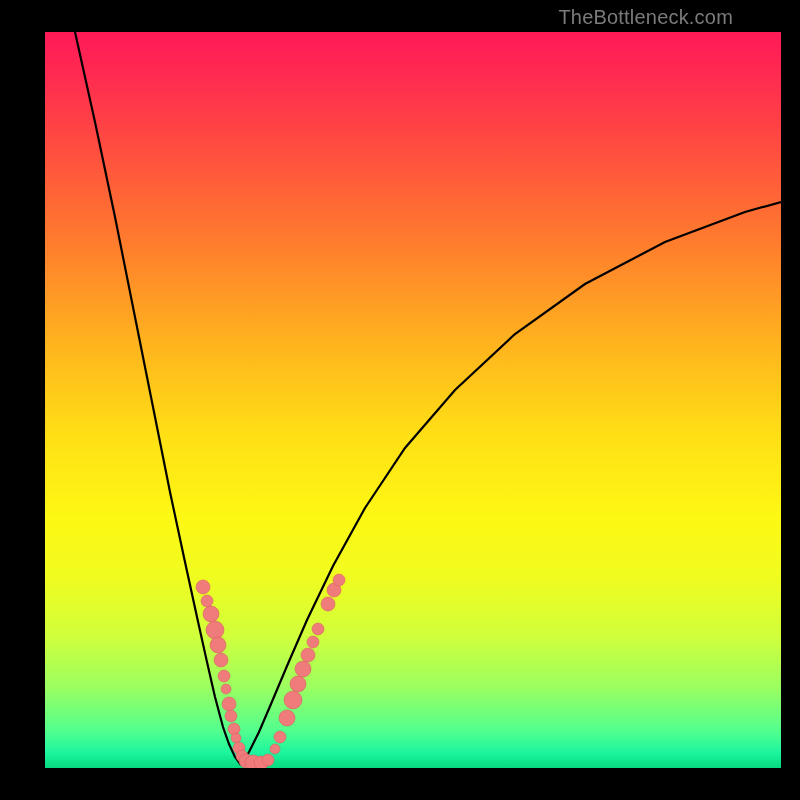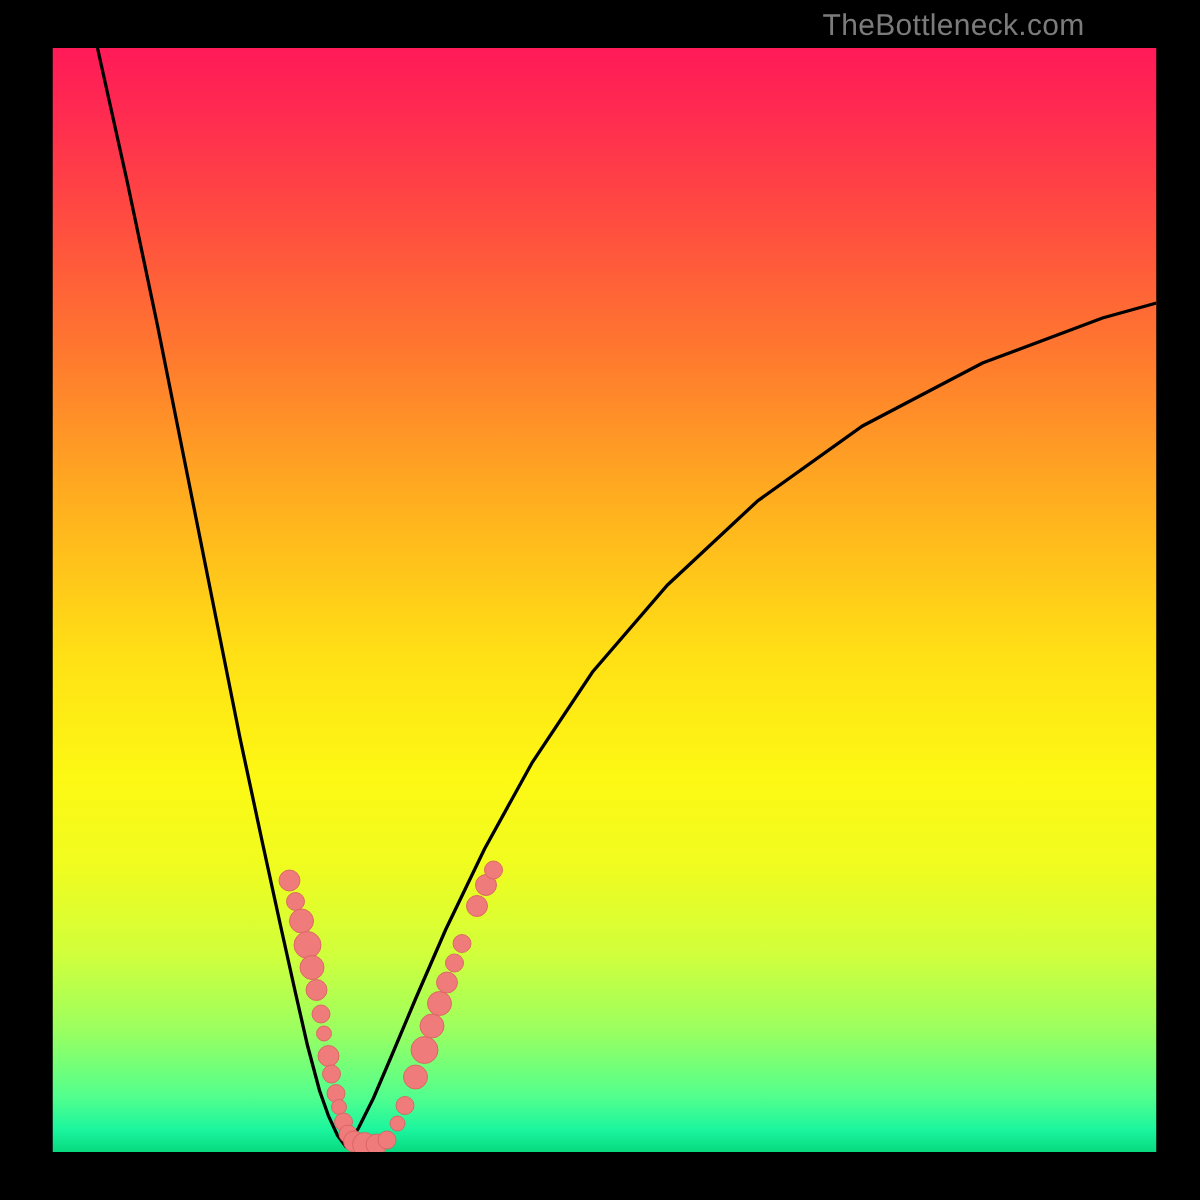--- a/index.html
+++ b/index.html
@@ -6,21 +6,21 @@
     margin: 0;
     padding: 0;
     width: 800px;
     height: 800px;
     overflow: hidden;
     background: #000;
     font-family: Arial, Helvetica, sans-serif;
   }
   .frame {
     position: absolute;
-    left: 3px;
+    left: 13px;
     top: 0;
     width: 734px;
     height: 800px;
     background: #000;
     text-align: right;
   }
   .plot {
     position: absolute;
     left: 32px;
     top: 32px;

